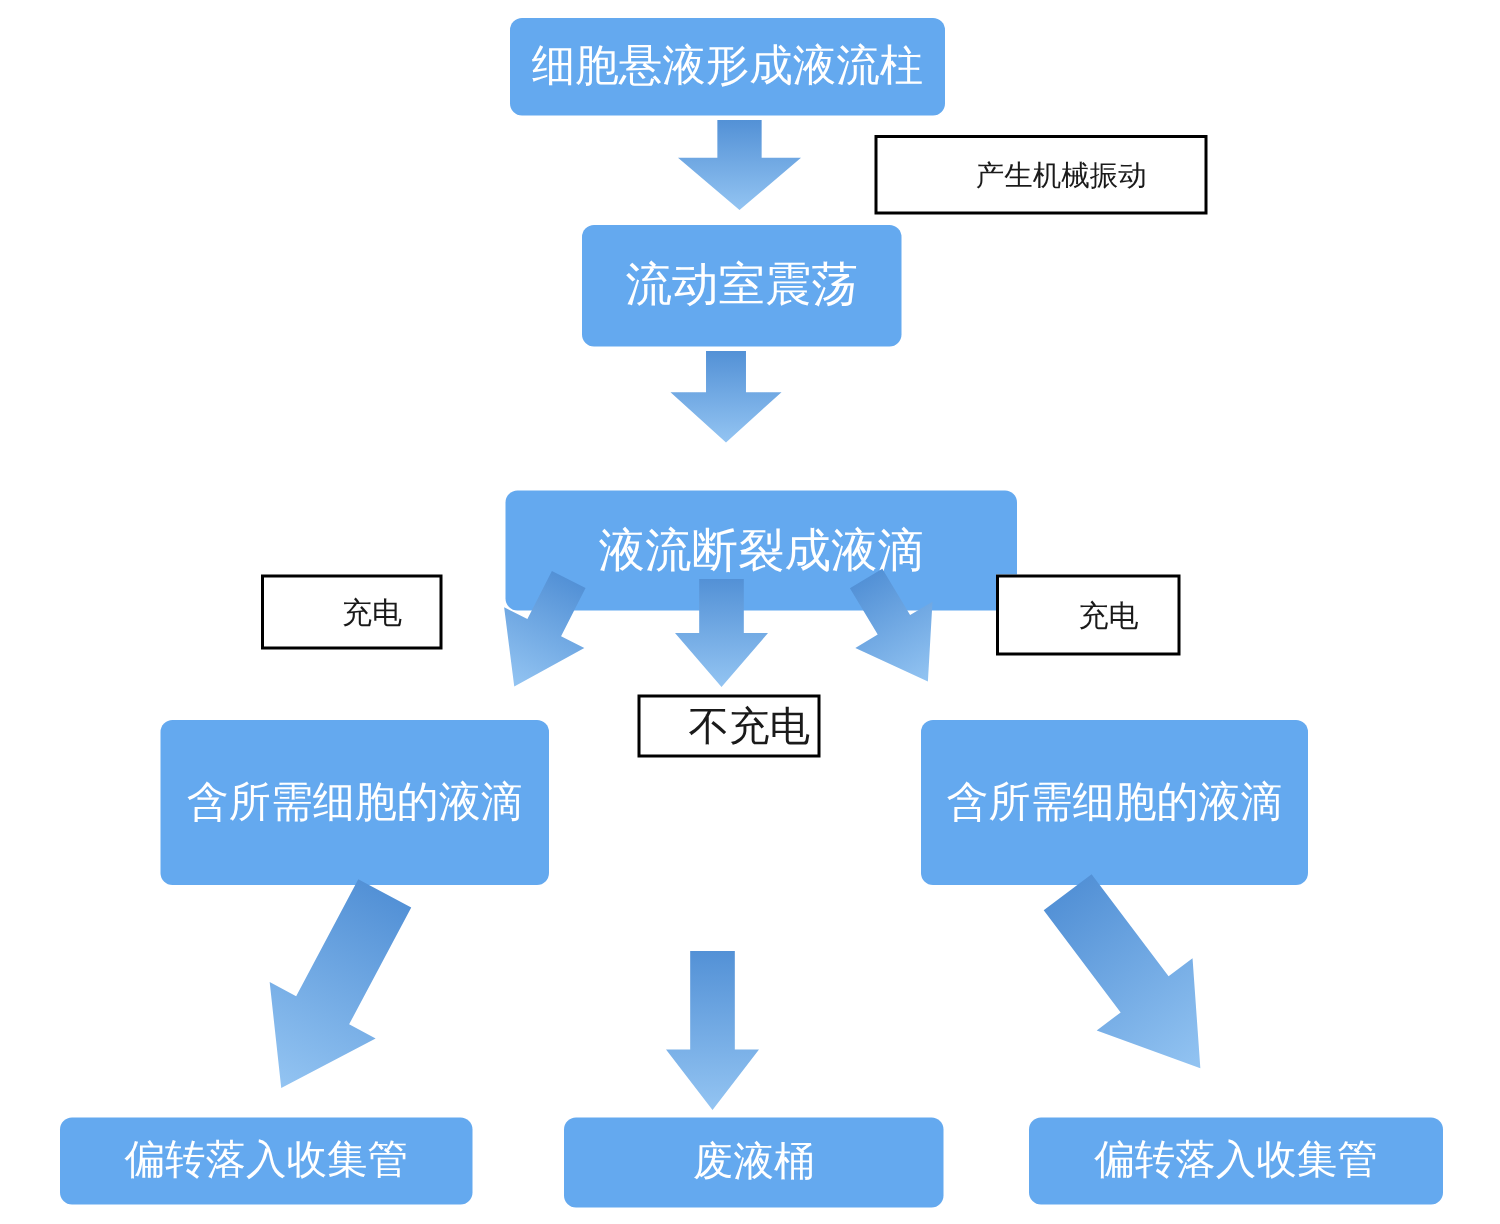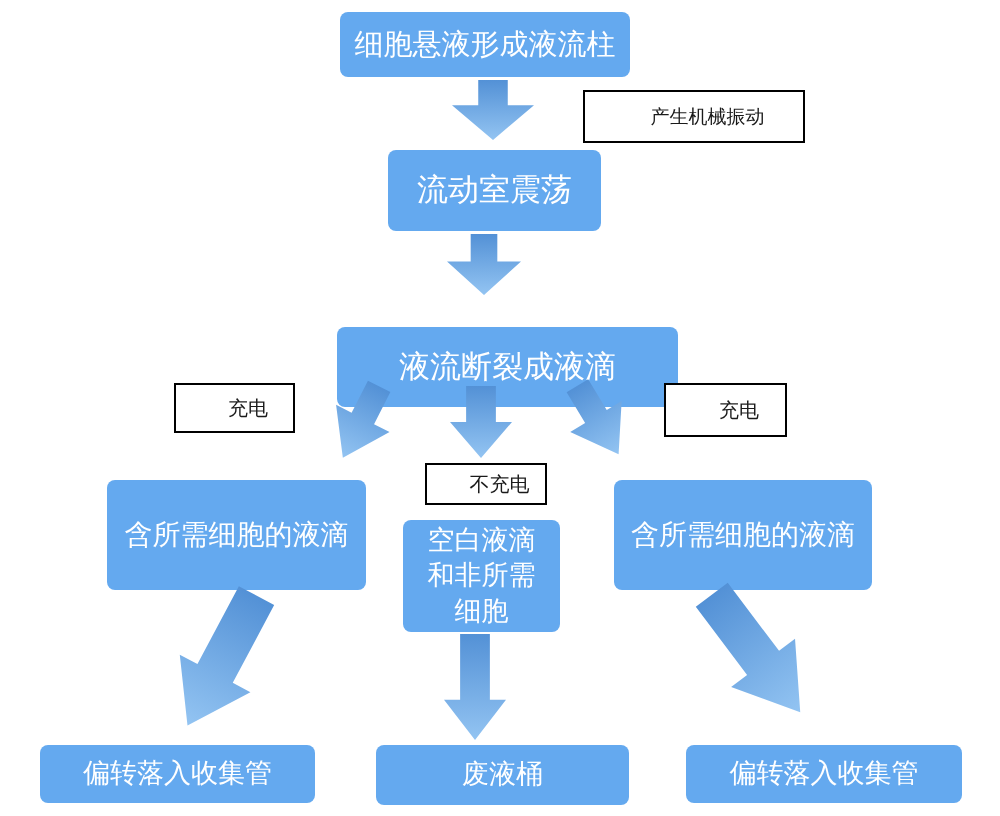--- a/index.html
+++ b/index.html
@@ -50,21 +50,21 @@
   #n-break      { left: 337px; top: 305px; width: 341px; height: 80px;  font-size: 31px; margin-top: 22px; }
   #n-left-mid   { left: 107px; top: 480px; width: 259px; height: 110px; font-size: 28px; }
   #n-center-mid { left: 403px; top: 520px; width: 157px; height: 112px; font-size: 27px; }
   #n-right-mid  { left: 614px; top: 480px; width: 258px; height: 110px; font-size: 28px; }
   #n-collect-l  { left: 40px;  top: 745px; width: 275px; height: 58px;  font-size: 27px; }
   #n-waste      { left: 376px; top: 745px; width: 253px; height: 60px;  font-size: 27px; }
   #n-collect-r  { left: 686px; top: 745px; width: 276px; height: 58px;  font-size: 27px; }
   
   #a-vibration  { left: 583px; top: 90px;  width: 222px; height: 53px; font-size: 19px; }
   #a-charge-l   { left: 174px; top: 383px; width: 121px; height: 50px; font-size: 20px; }
-  #a-nocharge   { left: 425px; top: 463px; width: 122px; height: 42px; font-size: 20px; }
+  #a-nocharge   { left: 425px; top: 463px; width: 122px; height: 42px; font-size: 27px; }
   #a-charge-r   { left: 664px; top: 383px; width: 123px; height: 54px; font-size: 20px; }
   
   #ar1 { left: 452px; top: 80px;  width: 82px; height: 60px; }
   #ar2 { left: 447px; top: 234px; width: 74px; height: 61px; }
   #ar3 { left: 331px; top: 382px; width: 60px; height: 80px; transform: rotate(27deg); }
   #ar4 { left: 450px; top: 386px; width: 62px; height: 72px; }
   #ar5 { left: 568px; top: 380px; width: 60px; height: 80px; transform: rotate(-31deg); }
   #ar6 { left: 182px; top: 587px; width: 80px; height: 147px; transform: rotate(28deg); }
   #ar7 { left: 444px; top: 634px; width: 62px; height: 106px; }
   #ar8 { left: 716px; top: 580px; width: 80px; height: 147px; transform: rotate(-37deg); }
@@ -80,23 +80,20 @@
         <stop offset="0" stop-color="#5391d6"></stop>
         <stop offset="1" stop-color="#93c4f2"></stop>
       </linearGradient>
     </defs>
   </svg>
 
   <div class="node" id="n-suspension">细胞悬液形成液流柱</div>
   <div class="node" id="n-flow">流动室震荡</div>
   <div class="node" id="n-break">液流断裂成液滴</div>
   <div class="node" id="n-left-mid">含所需细胞的液滴</div>
-  <div class="node" id="n-center-mid">空白液滴
-和非所需
-细胞</div>
   <div class="node" id="n-right-mid">含所需细胞的液滴</div>
   <div class="node" id="n-collect-l">偏转落入收集管</div>
   <div class="node" id="n-waste">废液桶</div>
   <div class="node" id="n-collect-r">偏转落入收集管</div>
 
   <div class="annot" id="a-vibration">产生机械振动</div>
   <div class="annot" id="a-charge-l">充电</div>
   <div class="annot" id="a-nocharge">不充电</div>
   <div class="annot" id="a-charge-r">充电</div>
 

